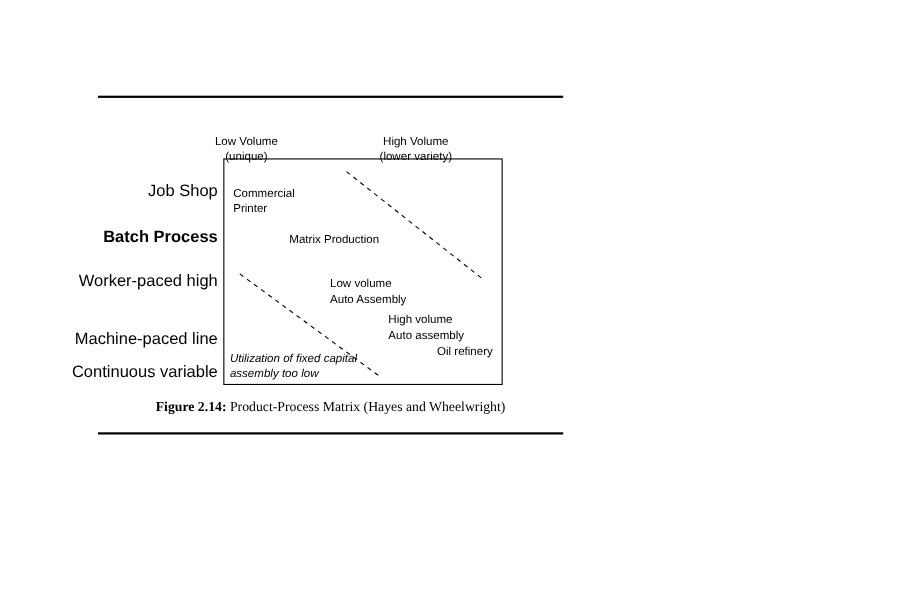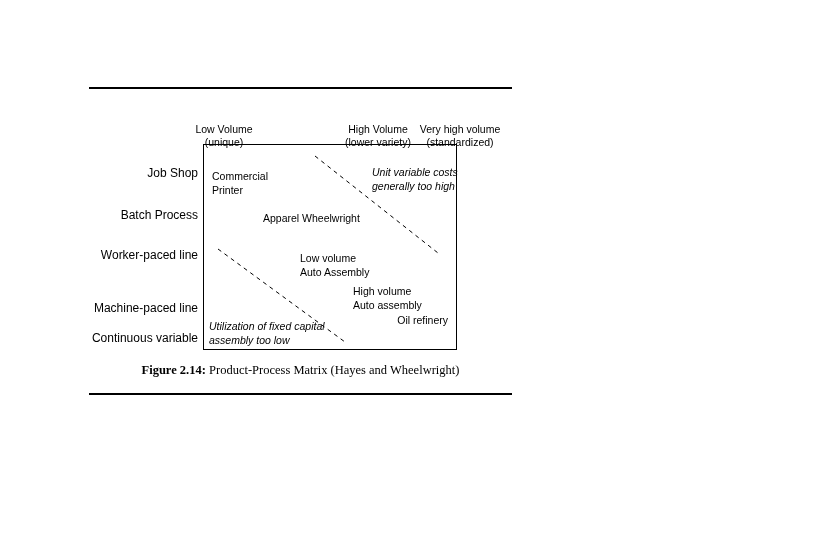--- a/index.html
+++ b/index.html
@@ -44,21 +44,21 @@
     text-align: center;
     white-space: nowrap;
     color: #000;
   }
   .col-head .l2 { display: block; }
 
   
   .row-label {
     position: absolute;
     right: 0;
-    font-size: 12px;
+    font-size: 15px;
     line-height: 13px;
     text-align: right;
     white-space: nowrap;
     color: #000;
   }
   #row-labels {
     position: absolute;
     left: 60px;
     top: 144px;
     width: 138px;
@@ -135,67 +135,59 @@
     <span>Low Volume</span>
     <span class="l2">(unique)</span>
   </div>
 
 
   <div class="col-head" style="left:336px; top:123px; width:84px;">
     <span>High Volume</span>
     <span class="l2">(lower variety)</span>
   </div>
 
-  <div class="col-head" style="left:415px; top:123px; width:90px;">
-    <span>Very high volume</span>
-    <span class="l2">(standardized)</span>
-  </div>
 
   <div id="row-labels">
     <div class="row-label" style="top:23px;">Job Shop</div>
-    <div class="row-label" style="top:65px;">Batch Process</div>
-    <div class="row-label" style="top:105px;">Worker-paced line</div>
+    <div class="row-label" style="top:65px;font-weight:bold;">Batch Process</div>
+    <div class="row-label" style="top:105px;">Worker-paced high</div>
     <div class="row-label" style="top:146px;margin-top:12px;">Machine-paced line</div>
     <div class="row-label" style="top:188px;">Continuous variable</div>
   </div>
 
   <div id="matrix-box">
 
     <svg id="diagonals" viewBox="0 0 254 206" width="254" height="206">
       <line x1="111" y1="11" x2="234" y2="108" stroke="#000000" stroke-width="1" stroke-dasharray="4,4"></line>
       <line x1="14" y1="104" x2="141" y2="197" stroke="#000000" stroke-width="1" stroke-dasharray="4,4"></line>
     </svg>
 
     <div class="cell-entry" style="left:8px; top:25px;">
       <span>Commercial</span>
       <span class="l2">Printer</span>
     </div>
 
     <div class="cell-entry" style="left:59px; top:67px;">
-      <span>Apparel Wheelwright</span>
+      <span>Matrix Production</span>
     </div>
 
     <div class="cell-entry" style="left:96px; top:107px;">
       <span>Low volume</span>
       <span class="l2">Auto Assembly</span>
     </div>
 
     <div class="cell-entry" style="left:149px; top:140px;">
       <span>High volume</span>
       <span class="l2">Auto assembly</span>
     </div>
 
     <div class="cell-entry right-align" style="left:134px; top:169px; width:110px;">
       <span>Oil refinery</span>
     </div>
 
-    <div class="annot" style="left:168px; top:21px;">
-      <span>Unit variable costs</span>
-      <span class="l2">generally too high</span>
-    </div>
 
     <div class="annot" style="left:5px; top:175px;">
       <span>Utilization of fixed capital</span>
       <span class="l2">assembly too low</span>
     </div>
 
   </div>
 
   <div id="caption">
     <span class="cap-label">Figure 2.14:</span>

